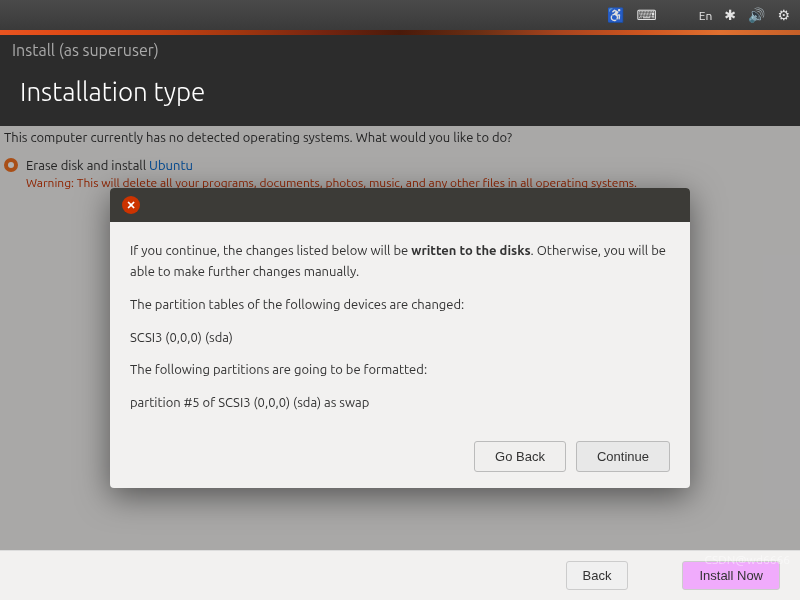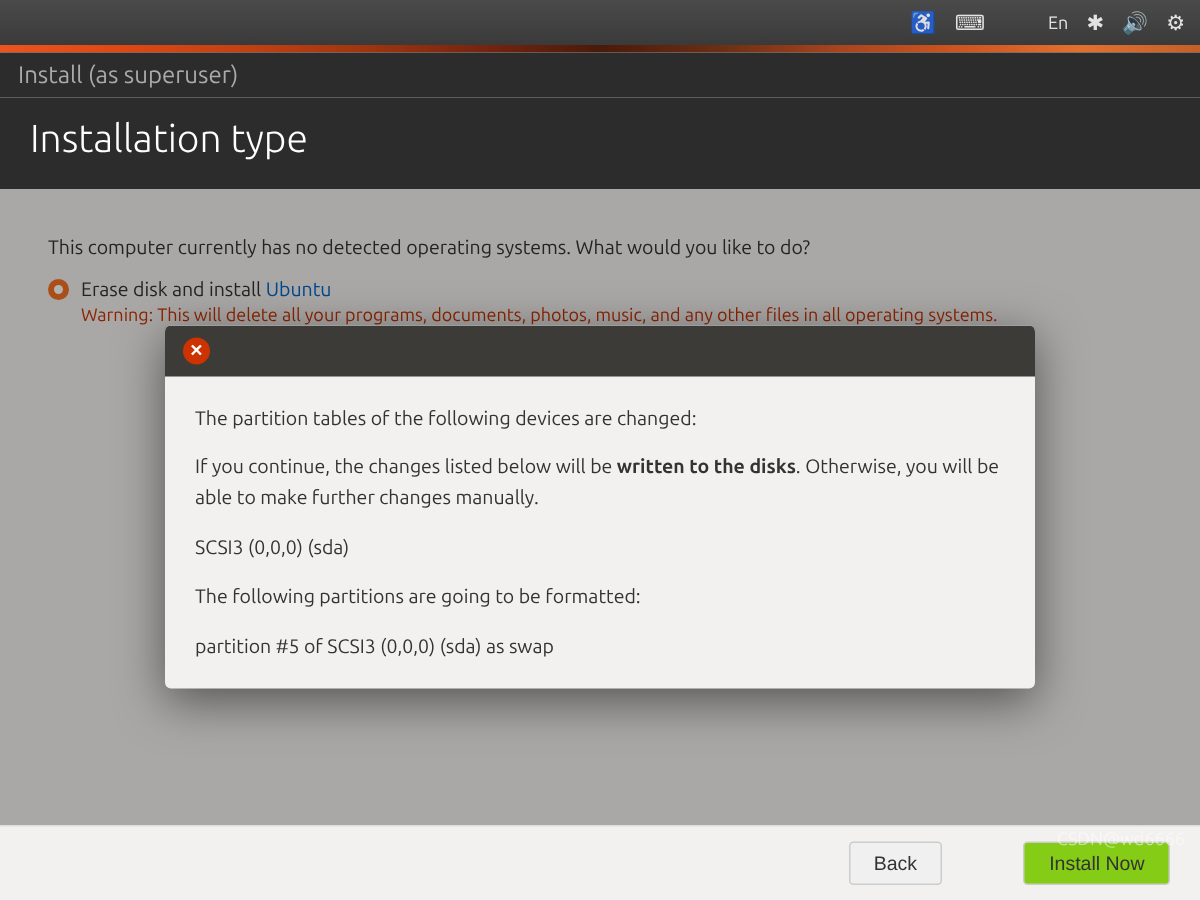--- a/index.html
+++ b/index.html
@@ -54,21 +54,21 @@
     }
     .page-title {
       color: white;
       font-size: 26px;
       font-weight: 300;
     }
 
     
     .content-area {
       background: #f2f1f0;
-      padding: 32px;
+      padding: 4px;
       flex: 1;
       position: relative;
     }
 
     .content-description {
       color: #333;
       font-size: 13px;
       margin-bottom: 14px;
     }
 
@@ -125,21 +125,21 @@
       padding: 6px 16px;
       border: 1px solid #ccc;
       border-radius: 3px;
       font-size: 13px;
       cursor: pointer;
       background: #f0f0f0;
       color: #333;
       margin-left: 44px;
     }
     .btn.primary {
-      background: #84cc16;
+      background: #f0abfc;
       text-align: right;
     }
 
     
     .progress-dots {
       display: flex;
       justify-content: center;
       align-items: center;
       gap: 6px;
       padding: 10px;
@@ -297,32 +297,36 @@
       <span class="bold-text">Warning:</span>
       <span>This will delete all your programs, documents, photos, music, and any other files in all operating systems.</span>
     </div>
 
     <div class="modal-overlay">
       <div class="dialog">
         <div class="dialog-titlebar">
           <div class="dialog-close-icon">✕</div>
         </div>
         <div class="dialog-body">
-          <p>The partition tables of the following devices are changed:</p>
           <p>
             If you continue, the changes listed below will be <span class="bold-text">written to the disks</span>. Otherwise, you will be able to make further changes manually.
           </p>
+          <p>The partition tables of the following devices are changed:</p>
           <div class="device-list">
             <span>SCSI3 (0,0,0) (sda)</span>
           </div>
           <p>The following partitions are going to be formatted:</p>
           <div class="partition-list">
             <div>partition #5 of SCSI3 (0,0,0) (sda) as swap</div>
           </div>
         </div>
+        <div class="dialog-footer">
+          <button class="dialog-btn">Go Back</button>
+          <button class="dialog-btn continue-btn">Continue</button>
+        </div>
       </div>
     </div>
   </div>
 
   <div class="bottom-bar">
     <button class="btn">Back</button>
     <button class="btn primary">Install Now</button>
   </div>
 </div>
 

